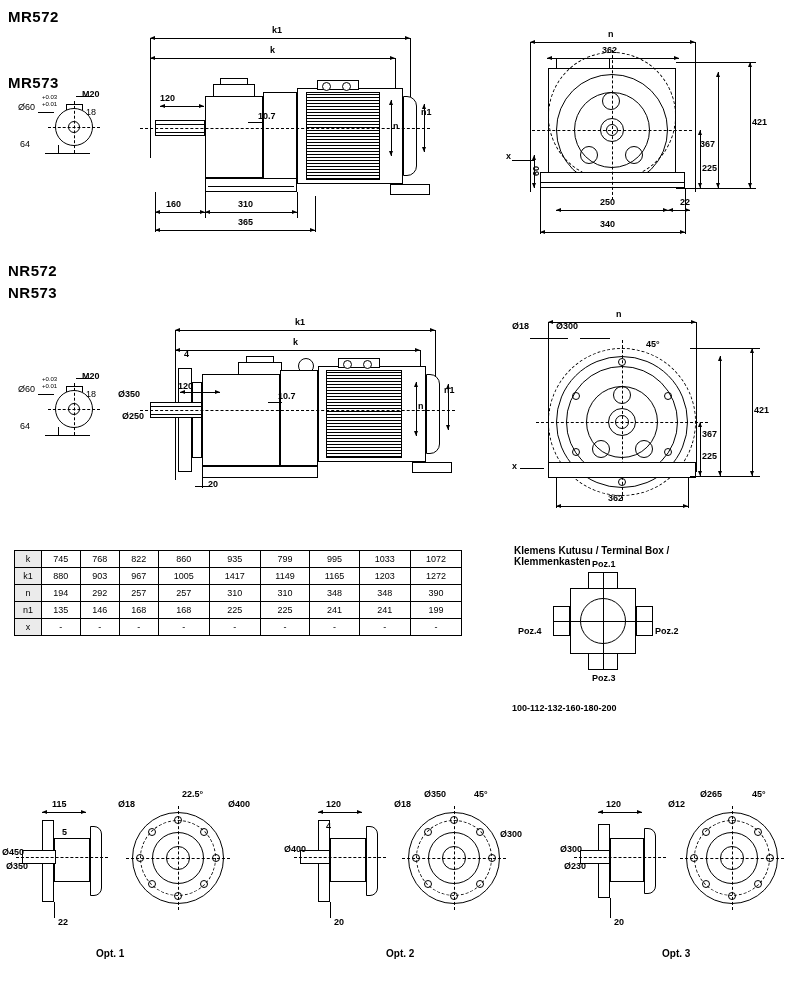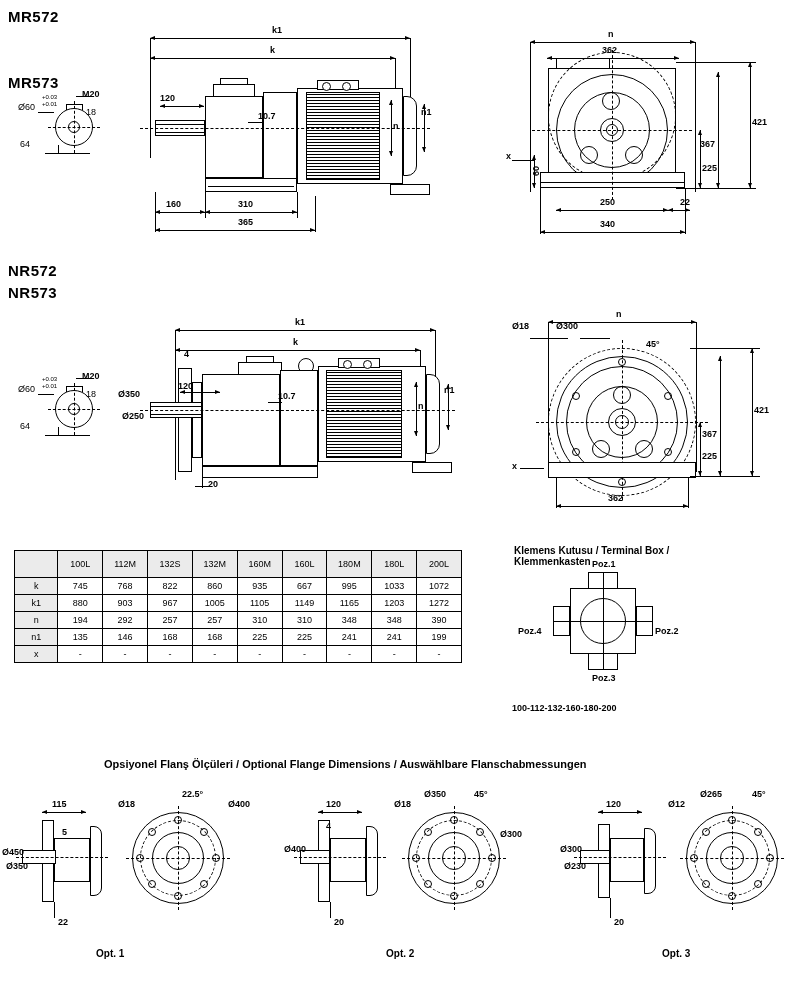--- a/index.html
+++ b/index.html
@@ -295,50 +295,38 @@
     <div class="abs arr" style="left:556px;top:506px;width:132px;"></div>
     <div class="abs lbl b" style="left:608px;top:494px;">362</div>
     <div class="abs ln vl" style="left:556px;top:478px;height:30px;"></div>
     <div class="abs ln vl" style="left:688px;top:478px;height:30px;"></div>
   </div>
 
   <div class="abs" style="left:14px;top:550px;">
     <table class="mt" style="width:448px;">
       <tbody>
       <tr>
-        <td class="shade" style="width:44px;height:20px;"></td>
-        <td class="shade" style="width:45px;">100L</td>
-        <td class="shade" style="width:45px;">112M</td>
-        <td class="shade" style="width:45px;">132S</td>
-        <td class="shade" style="width:45px;">132M</td>
-        <td class="shade" style="width:45px;">160M</td>
-        <td class="shade" style="width:45px;">160L</td>
-        <td class="shade" style="width:45px;">180M</td>
-        <td class="shade" style="width:45px;">180L</td>
-        <td class="shade" style="width:45px;">200L</td>
-      </tr>
-      <tr>
         <td class="rowlbl">k</td>
         <td>745</td>
         <td>768</td>
         <td>822</td>
         <td>860</td>
         <td>935</td>
-        <td>667</td>
+        <td>799</td>
         <td>995</td>
         <td>1033</td>
         <td>1072</td>
       </tr>
       <tr>
         <td class="rowlbl">k1</td>
         <td>880</td>
         <td>903</td>
         <td>967</td>
         <td>1005</td>
-        <td>1105</td>
+        <td>1417</td>
         <td>1149</td>
         <td>1165</td>
         <td>1203</td>
         <td>1272</td>
       </tr>
       <tr>
         <td class="rowlbl">n</td>
         <td>194</td>
         <td>292</td>
         <td>257</td>
@@ -387,21 +375,20 @@
     <div class="abs box" style="left:636px;top:606px;width:17px;height:30px;"></div>
     <div class="abs ln hl" style="left:553px;top:621px;width:100px;"></div>
     <div class="abs ln vl" style="left:603px;top:572px;height:98px;"></div>
     <div class="abs lbl b" style="left:592px;top:560px;">Poz.1</div>
     <div class="abs lbl b" style="left:655px;top:627px;">Poz.2</div>
     <div class="abs lbl b" style="left:592px;top:674px;">Poz.3</div>
     <div class="abs lbl b" style="left:518px;top:627px;">Poz.4</div>
     <div class="abs lbl b" style="left:512px;top:704px;font-size:9px;">100-112-132-160-180-200</div>
   </div>
 
-  <div class="abs ttl" style="left:104px;top:758px;font-size:11px;">Opsiyonel Flanş Ölçüleri / Optional Flange Dimensions / Auswählbare Flanschabmessungen</div>
 
   <div>
     <div class="abs box" style="left:42px;top:820px;width:12px;height:82px;"></div>
     <div class="abs box" style="left:54px;top:838px;width:36px;height:44px;"></div>
     <div class="abs box" style="left:22px;top:850px;width:34px;height:14px;"></div>
     <div class="abs box" style="left:90px;top:826px;width:12px;height:70px;border-radius:0 8px 8px 0;"></div>
     <div class="abs dash-h" style="left:16px;top:857px;width:92px;"></div>
     <div class="abs arr" style="left:42px;top:812px;width:44px;"></div>
     <div class="abs lbl b" style="left:52px;top:800px;">115</div>
     <div class="abs lbl b" style="left:62px;top:828px;">5</div>

